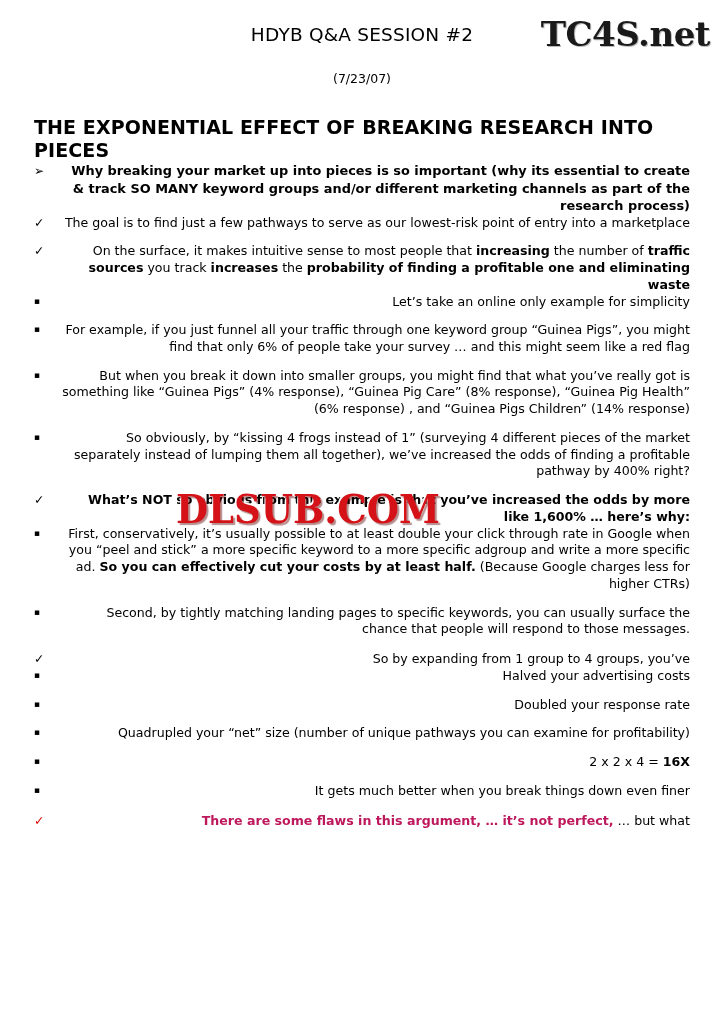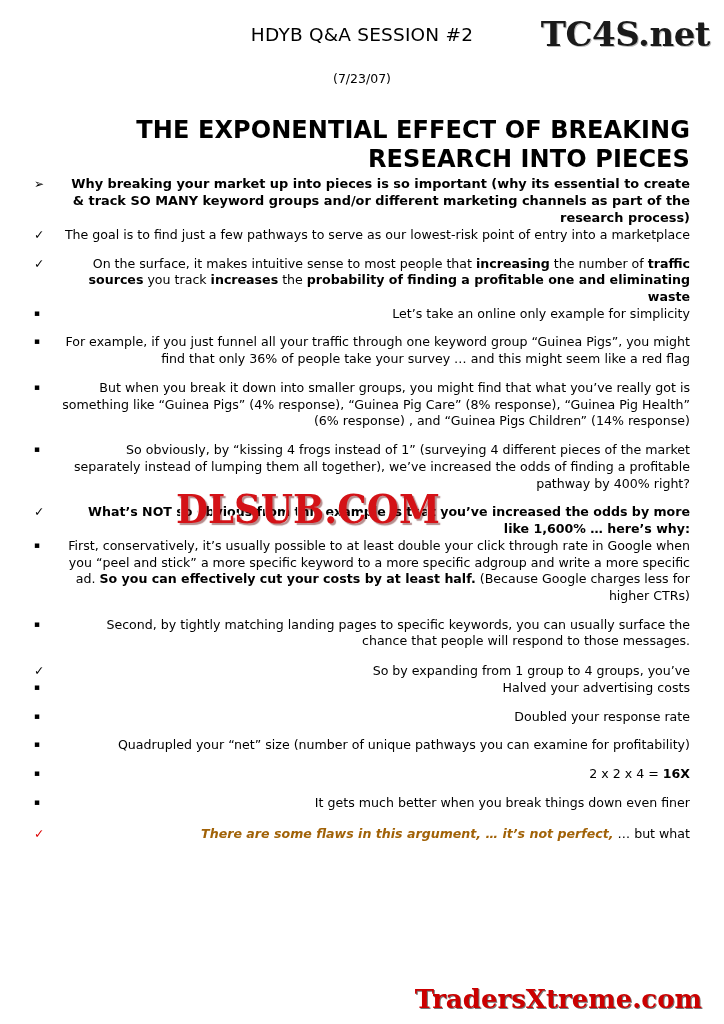--- a/index.html
+++ b/index.html
@@ -65,26 +65,25 @@
     font-weight: normal;
     margin: 4px 0 0 0;
     letter-spacing: 0.2px;
   }
   .doc-date {
     text-align: center;
     font-size: 12.5px;
     margin: 26px 0 0 0;
   }
   .doc-subtitle {
-    font-size: 24px;
+    font-size: 19px;
     font-weight: bold;
     margin: 30px 0 0 0;
     line-height: 1.22;
     letter-spacing: 0.1px;
-    text-align: right;
   }
 
   
   ul.lvl {
     list-style: none;
     margin: 0;
     padding: 0;
   }
   li.item {
     position: relative;
@@ -148,21 +147,21 @@
     font-size: 12.6px;
   }
   .l3 > li.item:first-child { margin-top: 0; }
   .l3 > li.item > .marker {
     font-size: 9px;
     top: 2px;
   }
 
   .bold { font-weight: bold; }
   .red  { color: #dd0000; }
-  .redbold { color: #a16207; font-weight: bold; font-style: italic; }
+  .redbold { color: #be185d; font-weight: bold; }
 </style>
 </head>
 <body>
 
 <div class="page">
 
   <div class="wm-topright">TC4S.net</div>
 
   <div class="doc-title">HDYB Q&amp;A SESSION #2</div>
   <div class="doc-date">(7/23/07)</div>
@@ -188,21 +187,21 @@
     </li>
   </ul>
 
   <ul class="lvl l3">
     <li class="item">
       <span class="marker">▪</span>
       <span class="txt">Let’s take an online only example for simplicity</span>
     </li>
     <li class="item">
       <span class="marker">▪</span>
-      <span class="txt">For example, if you just funnel all your traffic through one keyword group “Guinea Pigs”, you might find that only 36% of people take your survey … and this might seem like  a red flag</span>
+      <span class="txt">For example, if you just funnel all your traffic through one keyword group “Guinea Pigs”, you might find that only 6% of people take your survey … and this might seem like  a red flag</span>
     </li>
     <li class="item">
       <span class="marker">▪</span>
       <span class="txt">But when you break it down into smaller groups, you might find that what you’ve really got is something like “Guinea Pigs” (4% response), “Guinea Pig Care” (8% response), “Guinea Pig Health” (6% response) , and “Guinea Pigs Children” (14% response)</span>
     </li>
     <li class="item">
       <span class="marker">▪</span>
       <span class="txt">So obviously, by “kissing 4 frogs instead of 1” (surveying 4 different pieces of the market separately instead of lumping them all together), we’ve increased the odds of finding a profitable pathway by 400% right?</span>
     </li>
   </ul>
@@ -256,15 +255,14 @@
   </ul>
 
   <ul class="lvl l2" style="margin-top:14px;">
     <li class="item">
       <span class="marker red">✓</span>
       <span class="txt"><span class="redbold">There are some flaws in this argument, … it’s not perfect,</span><span> … but what</span></span>
     </li>
   </ul>
 
   <div class="wm-center">DLSUB.COM</div>
-  <div class="wm-bottom">TradersXtreme.com</div>
 
 </div>
 
 </body></html>

